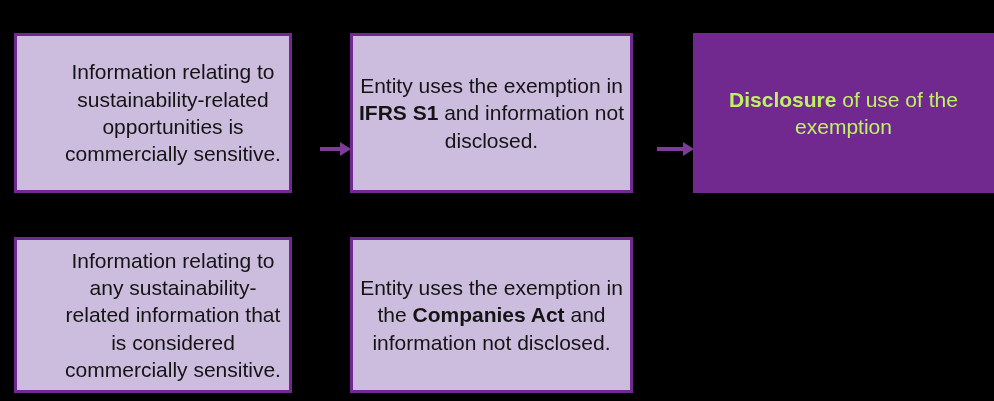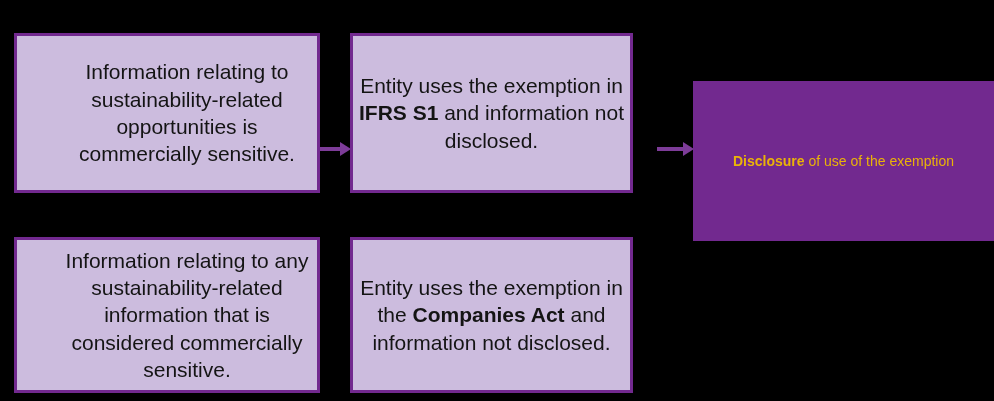--- a/index.html
+++ b/index.html
@@ -34,27 +34,26 @@
   
   .box-light{
     background:#CCBCDE;
     border:3px solid #72298F;
     color:#141414;
     font-size:21px;
   }
   
   .box-solid{
     background:#72298F;
-    color:#eab308;
-    font-size:14px;
-    margin-top:48px;
+    color:#bef264;
+    font-size:21px;
   }
 
   
-  .col1{left:14px;width:306px;padding-left:40px;}
+  .col1{left:14px;width:278px;padding-left:40px;}
   .col2{left:350px;width:283px;}
   .col3{left:693px;width:301px;}
 
   #row-top .box{top:0;height:160px;}
   #row-bottom .box{top:0;height:156px;}
 
   b{font-weight:bold;}
 
   
   .arrow{

